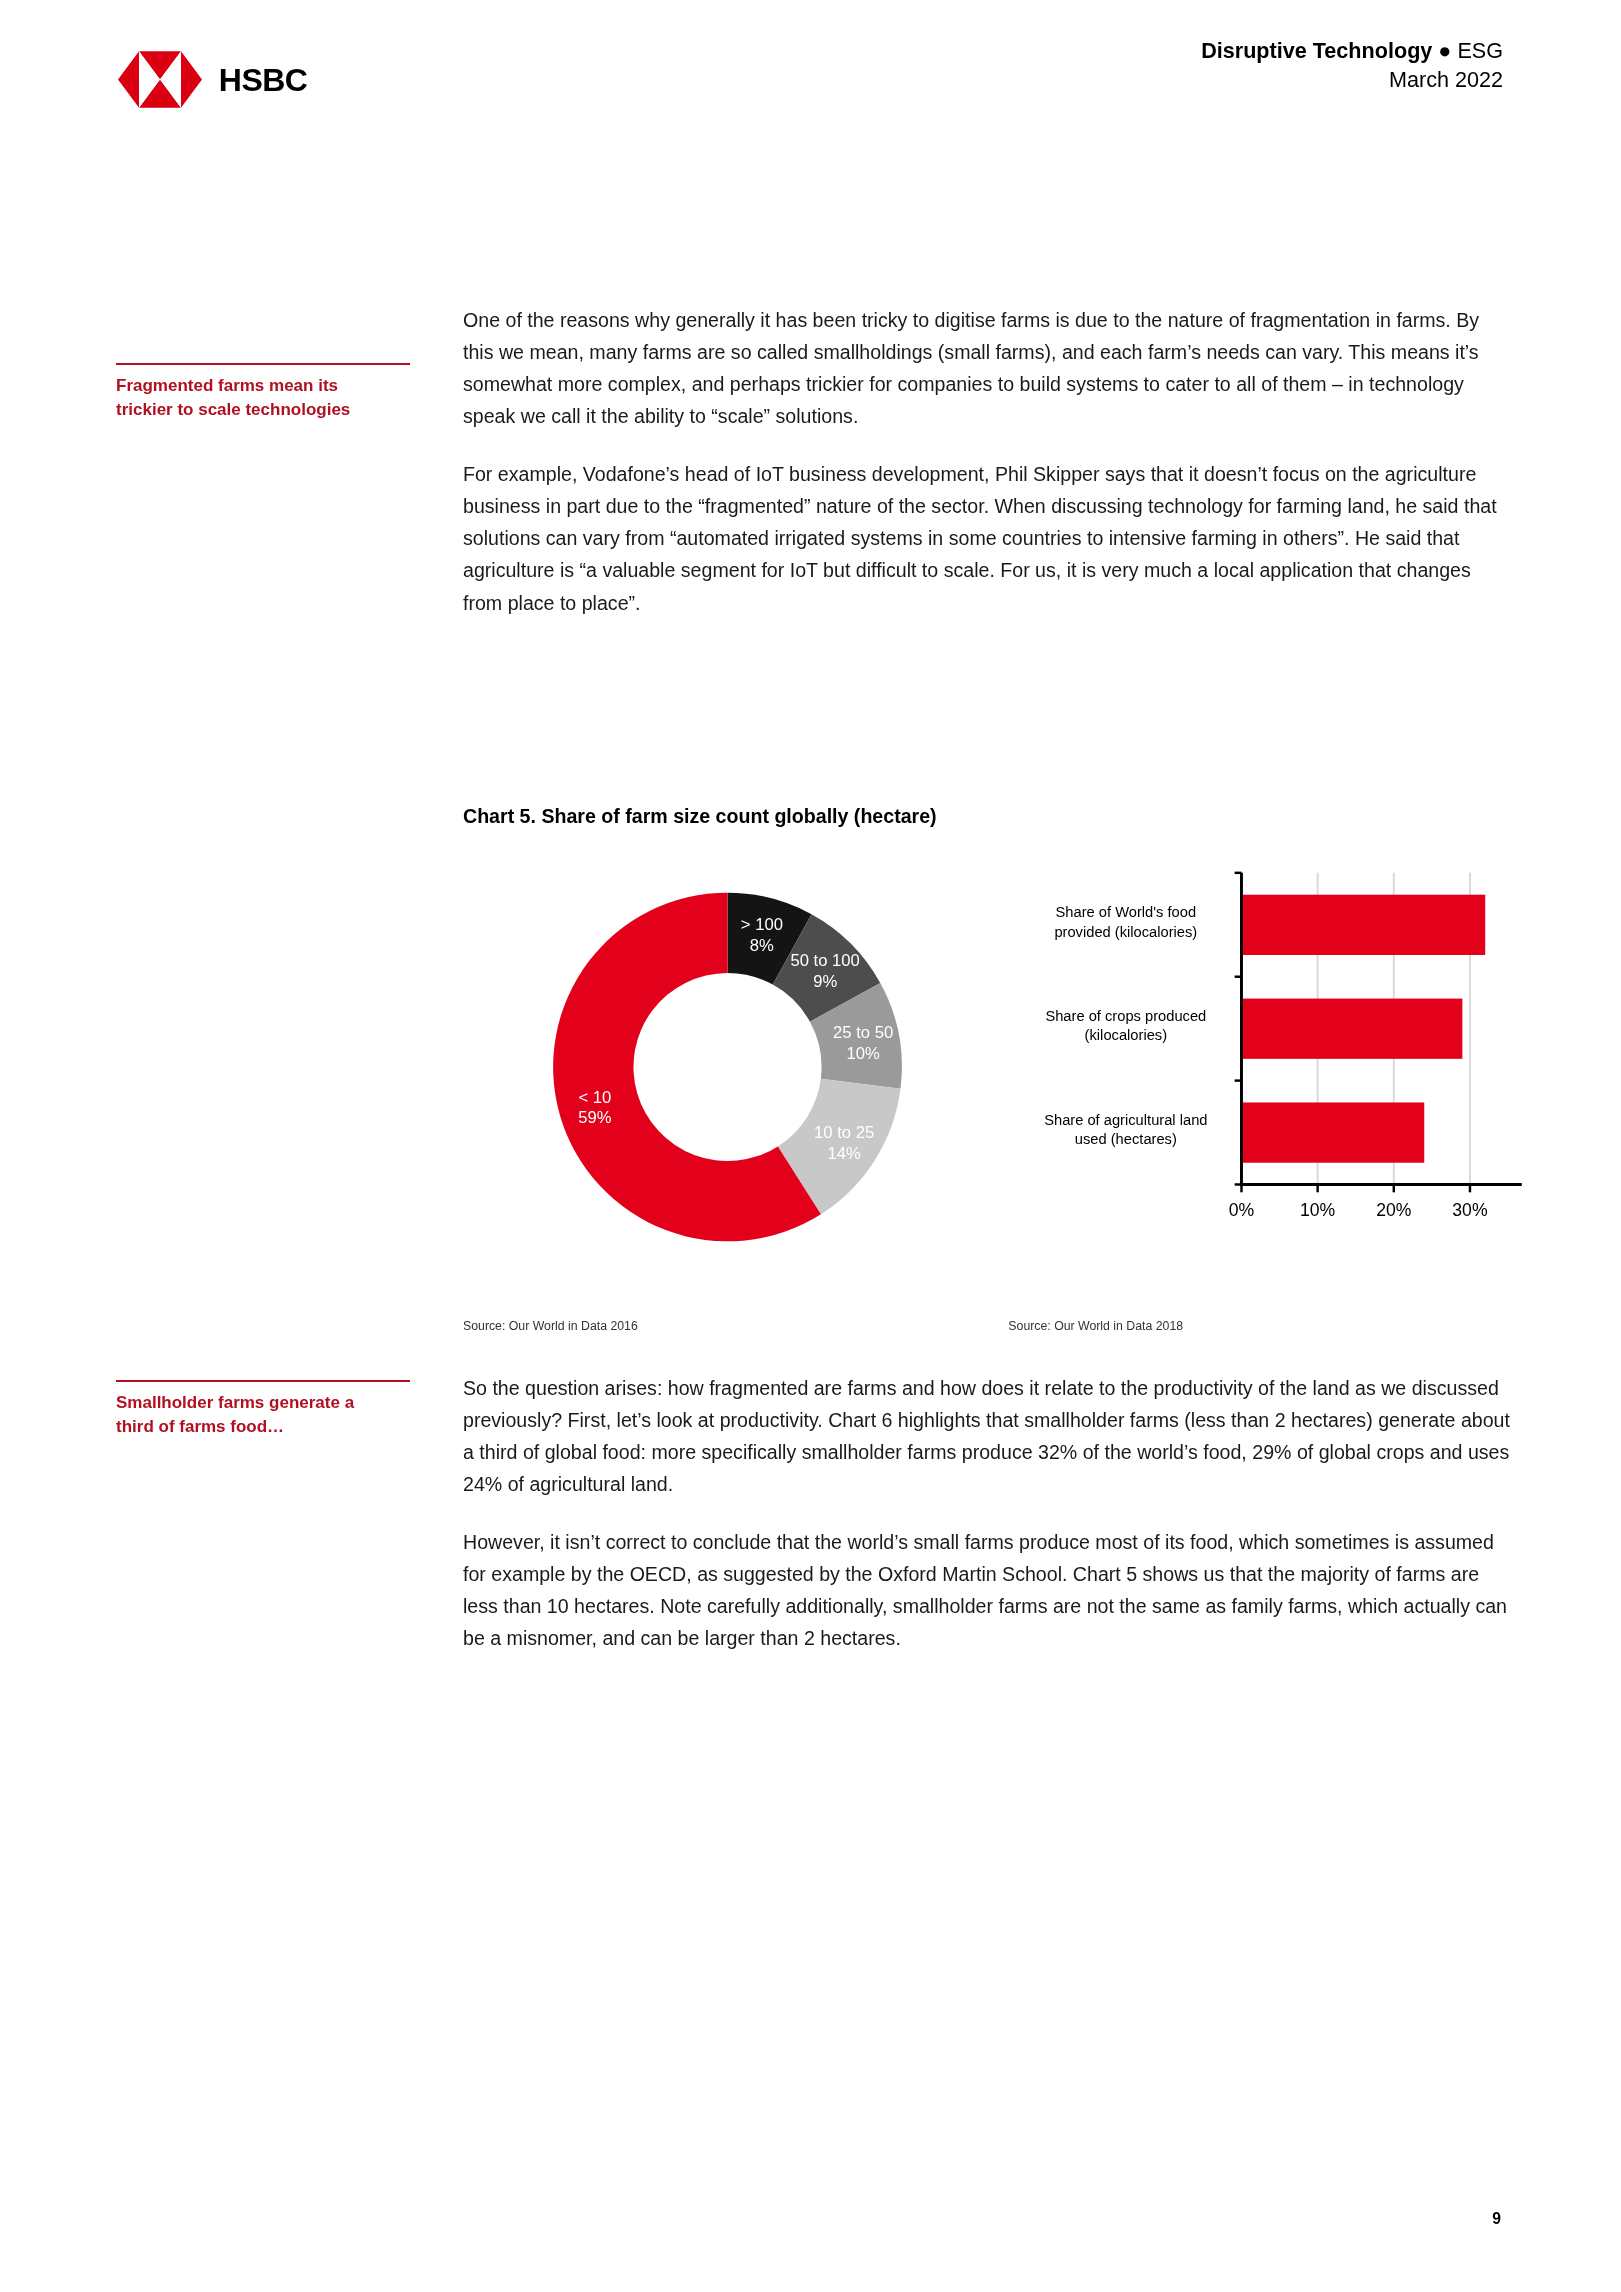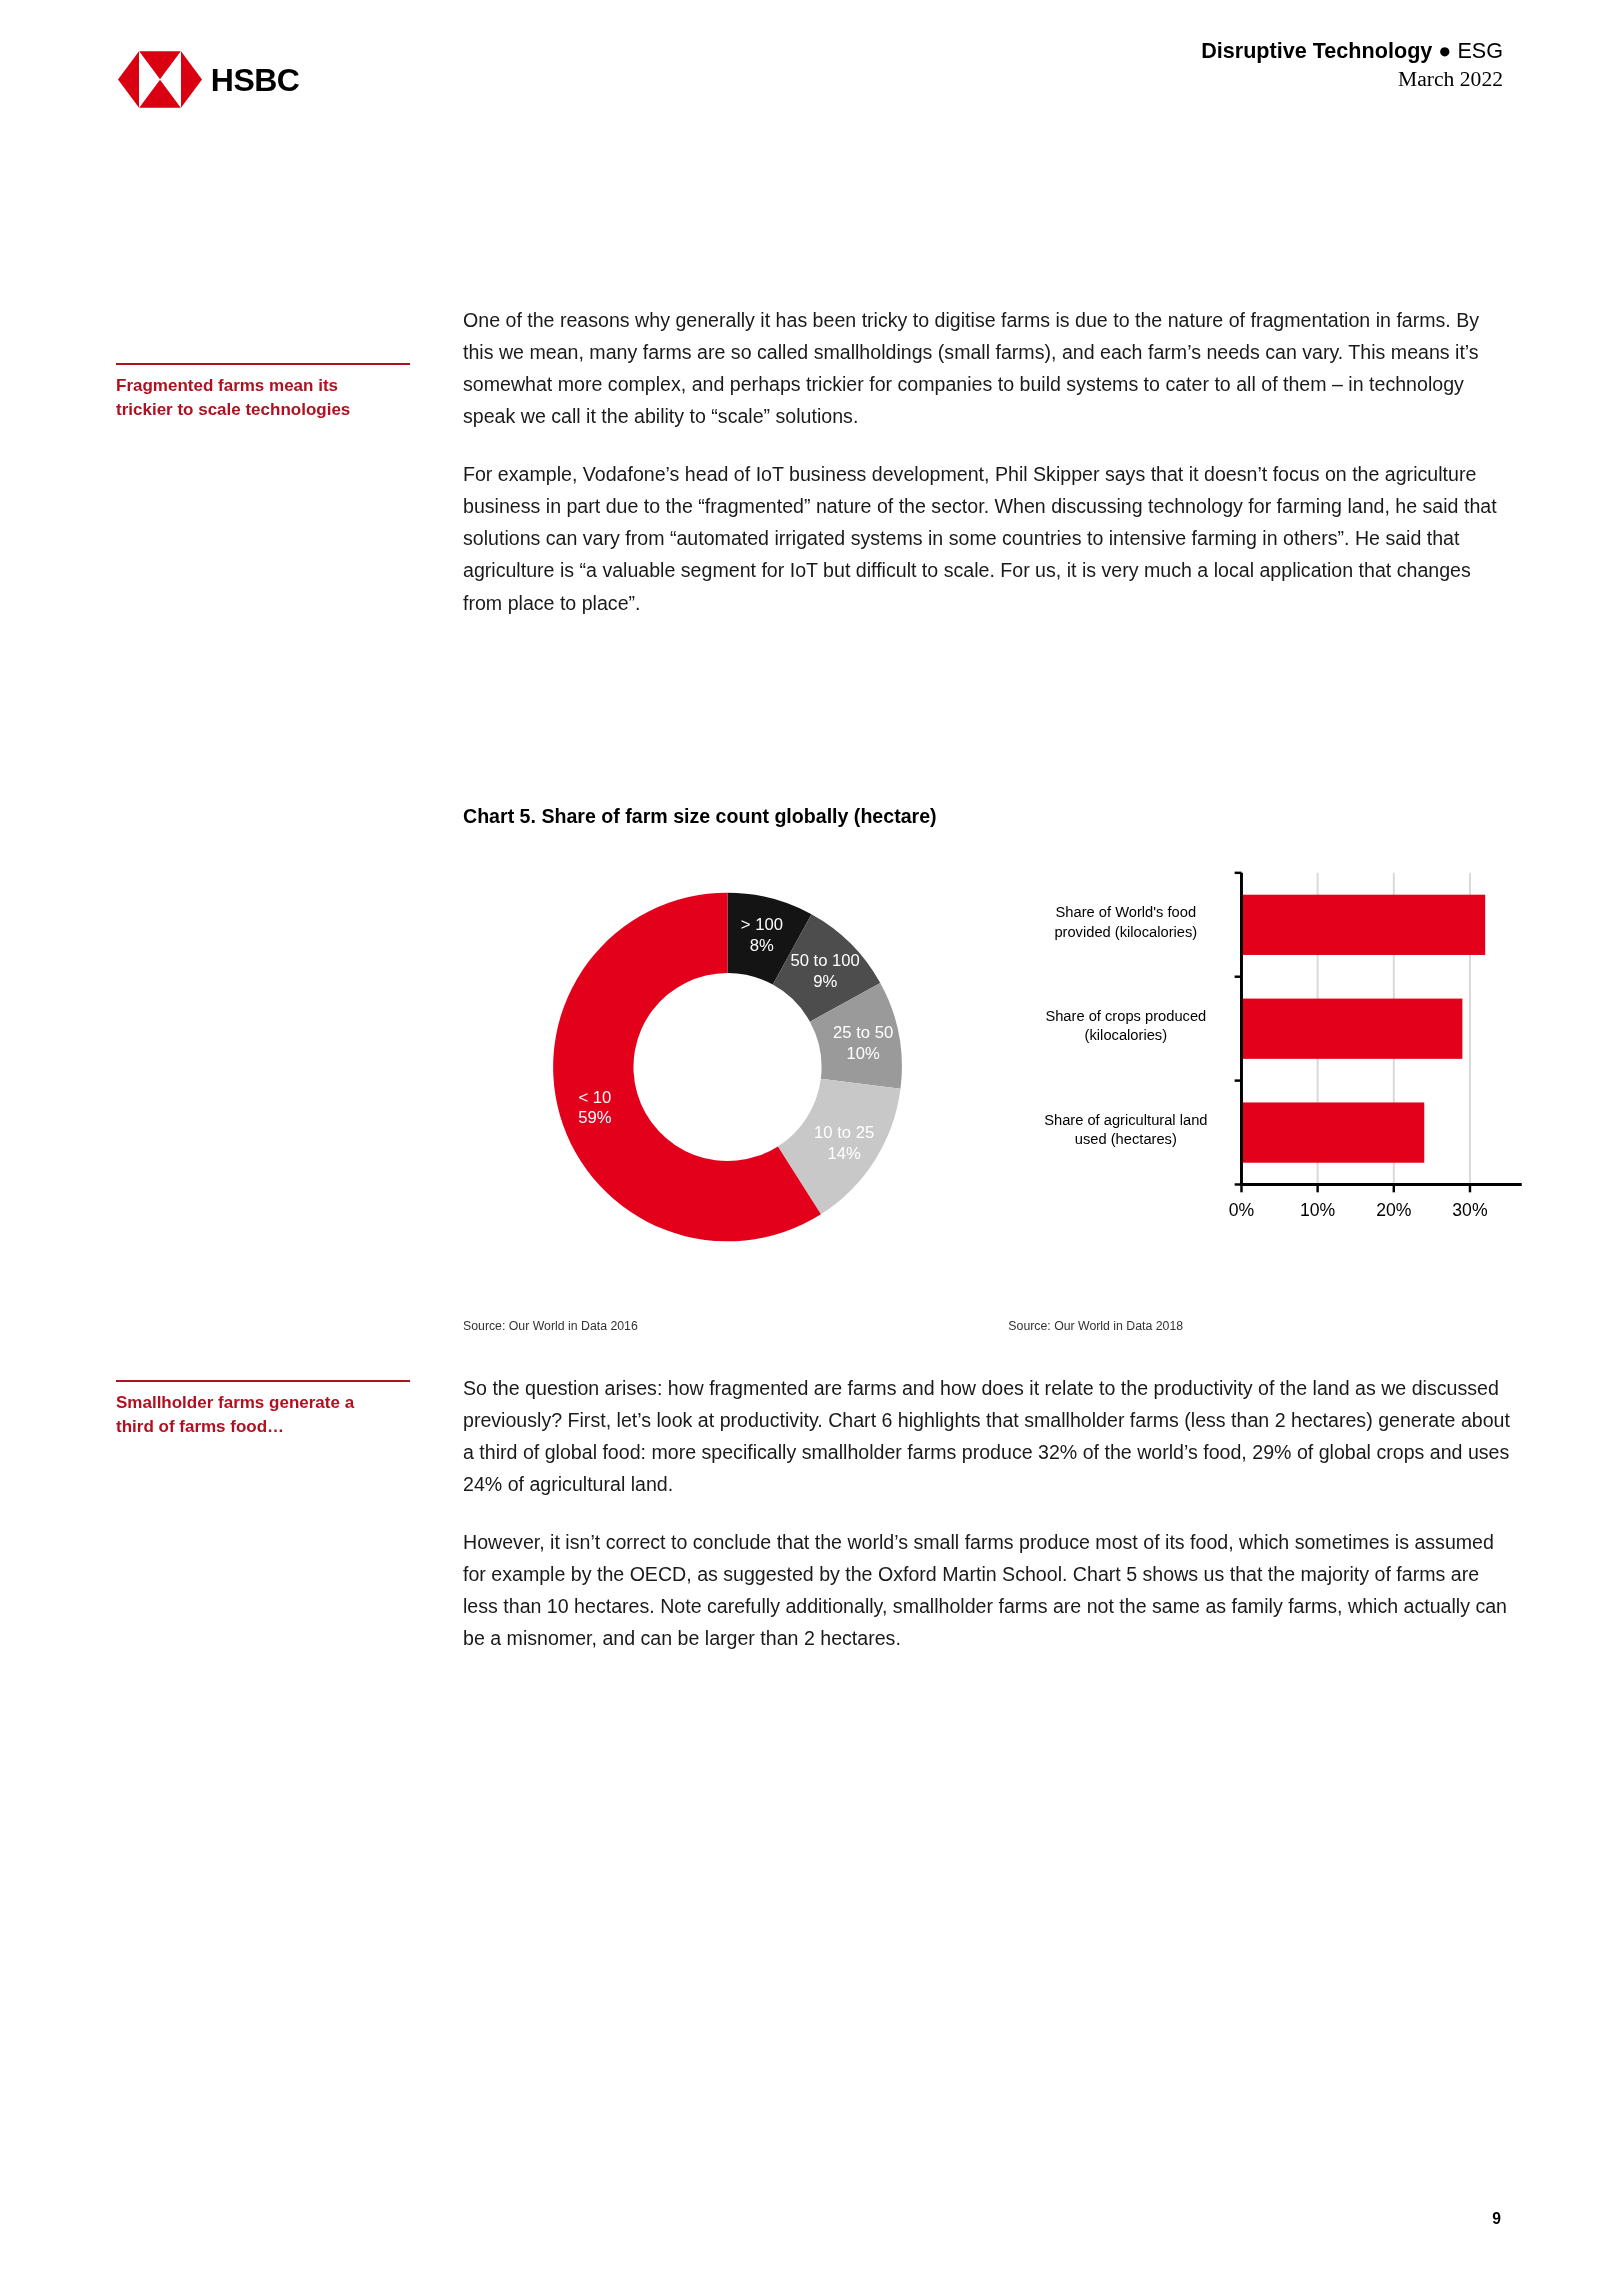--- a/index.html
+++ b/index.html
@@ -23,20 +23,21 @@
     top: 0; left: 0;
     width: 1621px;
     height: 147px;
   }
   #hsbc-logo {
     position: absolute;
     left: 118px;
     top: 51px;
     display: flex;
     align-items: center;
+    gap: 8px;
   }
   .hex-mark {
     width: 84px;
     height: 57px;
     position: relative;
     display: block;
   }
   .logo-wordmark {
     font-family: "Liberation Sans", sans-serif;
     font-weight: bold;
@@ -57,21 +58,20 @@
     font-size: 21.6px;
     font-weight: bold;
     color: #000;
     white-space: nowrap;
   }
   #header-line1 .light { font-weight: normal; }
   #header-line2 {
     font-size: 21.6px;
     font-weight: normal;
     color: #000;
-    font-family: Liberation Serif, serif;
   }
 
   
   .margin-note {
     position: absolute;
     left: 116px;
     width: 294px;
     color: #b01020;
     font-size: 17px;
     font-weight: bold;

